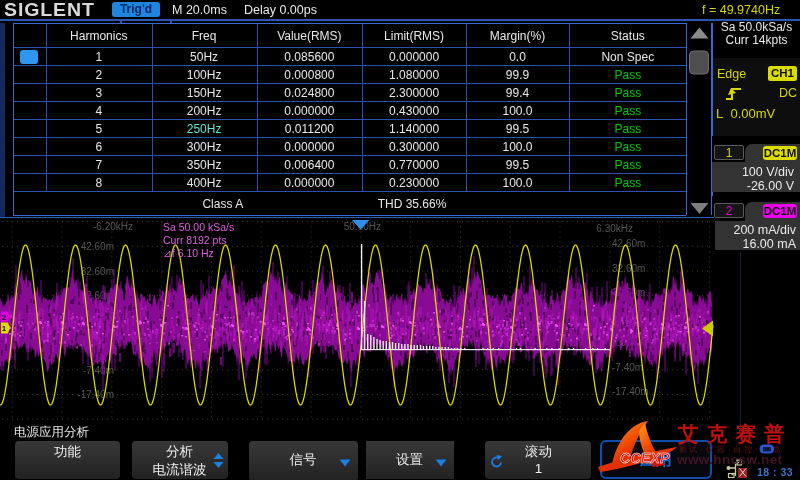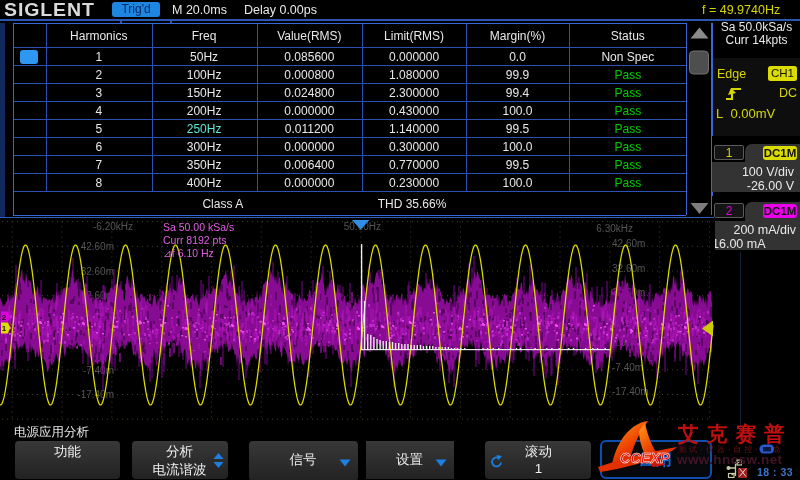--- a/index.html
+++ b/index.html
@@ -2,21 +2,21 @@
 <html><head><meta charset="utf-8">
 <style>
 *{margin:0;padding:0;box-sizing:border-box}
 html,body{width:800px;height:480px;background:#000;overflow:hidden;font-family:"Liberation Sans",sans-serif}
 .tc{position:absolute;transform:translateX(-50%);color:#e8e8e8;font-size:12px;white-space:nowrap}
 </style></head>
 <body>
 <div style="position:relative;width:800px;height:480px">
 
 <div style="position:absolute;left:4px;top:-1px;color:#dadada;font-size:19.5px;font-weight:bold;letter-spacing:0.9px;transform:scaleY(0.97);transform-origin:top left">SIGLENT</div>
-<div style="position:absolute;left:112px;top:2px;width:48px;height:15px;background:#1f86e0;border-radius:3px;color:#032a66;font-size:12px;font-weight:normal;text-align:center;line-height:15px">Trig'd</div>
+<div style="position:absolute;left:112px;top:2px;width:48px;height:15px;background:#1f86e0;border-radius:3px;color:#032a66;font-size:12px;font-weight:bold;text-align:center;line-height:15px">Trig'd</div>
 <div style="position:absolute;left:172px;top:2.5px;color:#e9e9e9;font-size:12.5px">M 20.0ms</div>
 <div style="position:absolute;left:244px;top:2.5px;color:#e9e9e9;font-size:12.5px">Delay 0.00ps</div>
 <div style="position:absolute;left:702px;top:2.5px;color:#d6d600;font-size:12.5px">f = 49.9740Hz</div>
 <div style="position:absolute;left:0;top:19px;width:800px;height:2px;background:#2b57b0"></div>
 <div style="position:absolute;left:120px;top:19px;width:2px;height:5px;background:#2b57b0"></div>
 <div style="position:absolute;left:170px;top:19px;width:2px;height:5px;background:#2b57b0"></div>
 <div style="position:absolute;left:0px;top:23px;width:5px;height:194px;background:#12295e"></div>
 <div style="position:absolute;left:13px;top:23.0px;width:673.3px;height:1px;background:#2c50b4"></div>
     <div style="position:absolute;left:13px;top:46.5px;width:673.3px;height:1px;background:#2c50b4"></div>
     <div style="position:absolute;left:13px;top:64.5px;width:673.3px;height:1px;background:#2c50b4"></div>
@@ -101,21 +101,21 @@
 <div style="position:absolute;left:711.3px;top:23px;width:1.4px;height:192px;background:#3a67d8"></div>
 <svg style="position:absolute;left:687px;top:23px" width="25" height="194">
 <polygon points="3.5,15.5 21.5,15.5 12.5,4.5" fill="#8b8b8b"></polygon>
 <rect x="2.5" y="28" width="19" height="23" rx="4" fill="#4e4e4e" stroke="#707070"></rect>
 <polygon points="3.5,180 21.5,180 12.5,191" fill="#7e7e7e"></polygon>
 </svg>
 
 <div style="position:absolute;left:713px;top:21px;width:87px;height:26px;text-align:center;color:#e9e9e9;font-size:12px;line-height:13px">Sa 50.0kSa/s<br>Curr 14kpts</div>
 <div style="position:absolute;left:713px;top:58px;width:87px;height:78px;background:#0e0e0e"></div>
 <div style="position:absolute;left:717px;top:67px;color:#d6d600;font-size:12.5px">Edge</div>
-<div style="position:absolute;left:768px;top:66px;width:29px;height:15px;background:#dcdc00;border-radius:2.5px;color:#111;font-size:11.5px;font-weight:normal;text-align:center;line-height:15px">CH1</div>
+<div style="position:absolute;left:768px;top:66px;width:29px;height:15px;background:#dcdc00;border-radius:2.5px;color:#111;font-size:11.5px;font-weight:bold;text-align:center;line-height:15px">CH1</div>
 <svg style="position:absolute;left:725px;top:86px" width="18" height="15">
 <path d="M1 13h6V3h9" fill="none" stroke="#d6d600" stroke-width="2"></path>
 <polygon points="3,9 11,7 6,2" fill="#d6d600"></polygon>
 </svg>
 <div style="position:absolute;left:779px;top:86px;color:#d6d600;font-size:12.5px">DC</div>
 <div style="position:absolute;left:716px;top:106px;color:#d6d600;font-size:13px">L&nbsp;&nbsp;0.00mV</div>
 
 <div style="position:absolute;left:712px;top:136px;width:88px;height:56px;background:#000"></div>
 <div style="position:absolute;left:745px;top:144px;width:55px;height:48px;background:#333;border-radius:7px 0 0 0"></div>
 <div style="position:absolute;left:712px;top:162px;width:88px;height:30px;background:#333"></div>
@@ -123,21 +123,21 @@
 <div style="position:absolute;left:763px;top:146px;width:34px;height:14px;background:#dcdc00;border-radius:3px;color:#111;font-size:11.5px;font-weight:bold;text-align:center;line-height:14.5px">DC1M</div>
 <div style="position:absolute;left:712px;top:165px;width:82px;text-align:right;color:#e9e9e9;font-size:12.5px">100 V/div</div>
 <div style="position:absolute;left:712px;top:179px;width:82px;text-align:right;color:#e9e9e9;font-size:12.5px">-26.00 V</div>
 
 <div style="position:absolute;left:712px;top:196px;width:88px;height:54px;background:#000"></div>
 <div style="position:absolute;left:745px;top:202px;width:55px;height:48px;background:#333;border-radius:7px 0 0 0"></div>
 <div style="position:absolute;left:712px;top:221px;width:88px;height:29px;background:#333"></div>
 <div style="position:absolute;left:714px;top:203px;width:30px;height:15px;background:#151515;border:1px solid #5a5a5a;border-radius:2px;color:#e000e0;font-size:12px;text-align:center;line-height:15px">2</div>
 <div style="position:absolute;left:763px;top:204px;width:34px;height:14px;background:#ea00ea;border-radius:3px;color:#111;font-size:11.5px;font-weight:bold;text-align:center;line-height:14.5px">DC1M</div>
 <div style="position:absolute;left:712px;top:222.5px;width:84px;text-align:right;color:#e9e9e9;font-size:12.5px">200 mA/div</div>
-<div style="position:absolute;left:712px;top:237px;width:84px;color:#e9e9e9;font-size:12.5px">16.00 mA</div>
+<div style="position:absolute;left:712px;top:237px;width:84px;text-align:right;color:#e9e9e9;font-size:12.5px">16.00 mA</div>
 <div style="position:absolute;left:0;top:217px;width:714px;height:2.5px;background:#2e5cb8"></div>
 <svg width="715" height="204" viewBox="0 218 715 204" style="position:absolute;left:0;top:218px">
 <rect x="0" y="218" width="715" height="204" fill="#000"></rect>
 <path d="M11.7 222.0h1.1M11.7 227.0h1.1M11.7 232.0h1.1M11.7 237.0h1.1M11.7 242.0h1.1M11.7 247.0h1.1M11.7 252.0h1.1M11.7 257.0h1.1M11.7 262.0h1.1M11.7 267.0h1.1M11.7 272.0h1.1M11.7 277.0h1.1M11.7 282.0h1.1M11.7 287.0h1.1M11.7 292.0h1.1M11.7 297.0h1.1M11.7 302.0h1.1M11.7 307.0h1.1M11.7 312.0h1.1M11.7 317.0h1.1M11.7 322.0h1.1M11.7 327.0h1.1M11.7 332.0h1.1M11.7 337.0h1.1M11.7 342.0h1.1M11.7 347.0h1.1M11.7 352.0h1.1M11.7 357.0h1.1M11.7 362.0h1.1M11.7 367.0h1.1M11.7 372.0h1.1M11.7 377.0h1.1M11.7 382.0h1.1M11.7 387.0h1.1M11.7 392.0h1.1M11.7 397.0h1.1M11.7 402.0h1.1M11.7 407.0h1.1M11.7 412.0h1.1M11.7 417.0h1.1M61.5 222.0h1.1M61.5 227.0h1.1M61.5 232.0h1.1M61.5 237.0h1.1M61.5 242.0h1.1M61.5 247.0h1.1M61.5 252.0h1.1M61.5 257.0h1.1M61.5 262.0h1.1M61.5 267.0h1.1M61.5 272.0h1.1M61.5 277.0h1.1M61.5 282.0h1.1M61.5 287.0h1.1M61.5 292.0h1.1M61.5 297.0h1.1M61.5 302.0h1.1M61.5 307.0h1.1M61.5 312.0h1.1M61.5 317.0h1.1M61.5 322.0h1.1M61.5 327.0h1.1M61.5 332.0h1.1M61.5 337.0h1.1M61.5 342.0h1.1M61.5 347.0h1.1M61.5 352.0h1.1M61.5 357.0h1.1M61.5 362.0h1.1M61.5 367.0h1.1M61.5 372.0h1.1M61.5 377.0h1.1M61.5 382.0h1.1M61.5 387.0h1.1M61.5 392.0h1.1M61.5 397.0h1.1M61.5 402.0h1.1M61.5 407.0h1.1M61.5 412.0h1.1M61.5 417.0h1.1M111.3 222.0h1.1M111.3 227.0h1.1M111.3 232.0h1.1M111.3 237.0h1.1M111.3 242.0h1.1M111.3 247.0h1.1M111.3 252.0h1.1M111.3 257.0h1.1M111.3 262.0h1.1M111.3 267.0h1.1M111.3 272.0h1.1M111.3 277.0h1.1M111.3 282.0h1.1M111.3 287.0h1.1M111.3 292.0h1.1M111.3 297.0h1.1M111.3 302.0h1.1M111.3 307.0h1.1M111.3 312.0h1.1M111.3 317.0h1.1M111.3 322.0h1.1M111.3 327.0h1.1M111.3 332.0h1.1M111.3 337.0h1.1M111.3 342.0h1.1M111.3 347.0h1.1M111.3 352.0h1.1M111.3 357.0h1.1M111.3 362.0h1.1M111.3 367.0h1.1M111.3 372.0h1.1M111.3 377.0h1.1M111.3 382.0h1.1M111.3 387.0h1.1M111.3 392.0h1.1M111.3 397.0h1.1M111.3 402.0h1.1M111.3 407.0h1.1M111.3 412.0h1.1M111.3 417.0h1.1M161.1 222.0h1.1M161.1 227.0h1.1M161.1 232.0h1.1M161.1 237.0h1.1M161.1 242.0h1.1M161.1 247.0h1.1M161.1 252.0h1.1M161.1 257.0h1.1M161.1 262.0h1.1M161.1 267.0h1.1M161.1 272.0h1.1M161.1 277.0h1.1M161.1 282.0h1.1M161.1 287.0h1.1M161.1 292.0h1.1M161.1 297.0h1.1M161.1 302.0h1.1M161.1 307.0h1.1M161.1 312.0h1.1M161.1 317.0h1.1M161.1 322.0h1.1M161.1 327.0h1.1M161.1 332.0h1.1M161.1 337.0h1.1M161.1 342.0h1.1M161.1 347.0h1.1M161.1 352.0h1.1M161.1 357.0h1.1M161.1 362.0h1.1M161.1 367.0h1.1M161.1 372.0h1.1M161.1 377.0h1.1M161.1 382.0h1.1M161.1 387.0h1.1M161.1 392.0h1.1M161.1 397.0h1.1M161.1 402.0h1.1M161.1 407.0h1.1M161.1 412.0h1.1M161.1 417.0h1.1M210.9 222.0h1.1M210.9 227.0h1.1M210.9 232.0h1.1M210.9 237.0h1.1M210.9 242.0h1.1M210.9 247.0h1.1M210.9 252.0h1.1M210.9 257.0h1.1M210.9 262.0h1.1M210.9 267.0h1.1M210.9 272.0h1.1M210.9 277.0h1.1M210.9 282.0h1.1M210.9 287.0h1.1M210.9 292.0h1.1M210.9 297.0h1.1M210.9 302.0h1.1M210.9 307.0h1.1M210.9 312.0h1.1M210.9 317.0h1.1M210.9 322.0h1.1M210.9 327.0h1.1M210.9 332.0h1.1M210.9 337.0h1.1M210.9 342.0h1.1M210.9 347.0h1.1M210.9 352.0h1.1M210.9 357.0h1.1M210.9 362.0h1.1M210.9 367.0h1.1M210.9 372.0h1.1M210.9 377.0h1.1M210.9 382.0h1.1M210.9 387.0h1.1M210.9 392.0h1.1M210.9 397.0h1.1M210.9 402.0h1.1M210.9 407.0h1.1M210.9 412.0h1.1M210.9 417.0h1.1M260.7 222.0h1.1M260.7 227.0h1.1M260.7 232.0h1.1M260.7 237.0h1.1M260.7 242.0h1.1M260.7 247.0h1.1M260.7 252.0h1.1M260.7 257.0h1.1M260.7 262.0h1.1M260.7 267.0h1.1M260.7 272.0h1.1M260.7 277.0h1.1M260.7 282.0h1.1M260.7 287.0h1.1M260.7 292.0h1.1M260.7 297.0h1.1M260.7 302.0h1.1M260.7 307.0h1.1M260.7 312.0h1.1M260.7 317.0h1.1M260.7 322.0h1.1M260.7 327.0h1.1M260.7 332.0h1.1M260.7 337.0h1.1M260.7 342.0h1.1M260.7 347.0h1.1M260.7 352.0h1.1M260.7 357.0h1.1M260.7 362.0h1.1M260.7 367.0h1.1M260.7 372.0h1.1M260.7 377.0h1.1M260.7 382.0h1.1M260.7 387.0h1.1M260.7 392.0h1.1M260.7 397.0h1.1M260.7 402.0h1.1M260.7 407.0h1.1M260.7 412.0h1.1M260.7 417.0h1.1M310.5 222.0h1.1M310.5 227.0h1.1M310.5 232.0h1.1M310.5 237.0h1.1M310.5 242.0h1.1M310.5 247.0h1.1M310.5 252.0h1.1M310.5 257.0h1.1M310.5 262.0h1.1M310.5 267.0h1.1M310.5 272.0h1.1M310.5 277.0h1.1M310.5 282.0h1.1M310.5 287.0h1.1M310.5 292.0h1.1M310.5 297.0h1.1M310.5 302.0h1.1M310.5 307.0h1.1M310.5 312.0h1.1M310.5 317.0h1.1M310.5 322.0h1.1M310.5 327.0h1.1M310.5 332.0h1.1M310.5 337.0h1.1M310.5 342.0h1.1M310.5 347.0h1.1M310.5 352.0h1.1M310.5 357.0h1.1M310.5 362.0h1.1M310.5 367.0h1.1M310.5 372.0h1.1M310.5 377.0h1.1M310.5 382.0h1.1M310.5 387.0h1.1M310.5 392.0h1.1M310.5 397.0h1.1M310.5 402.0h1.1M310.5 407.0h1.1M310.5 412.0h1.1M310.5 417.0h1.1M360.3 222.0h1.1M360.3 227.0h1.1M360.3 232.0h1.1M360.3 237.0h1.1M360.3 242.0h1.1M360.3 247.0h1.1M360.3 252.0h1.1M360.3 257.0h1.1M360.3 262.0h1.1M360.3 267.0h1.1M360.3 272.0h1.1M360.3 277.0h1.1M360.3 282.0h1.1M360.3 287.0h1.1M360.3 292.0h1.1M360.3 297.0h1.1M360.3 302.0h1.1M360.3 307.0h1.1M360.3 312.0h1.1M360.3 317.0h1.1M360.3 322.0h1.1M360.3 327.0h1.1M360.3 332.0h1.1M360.3 337.0h1.1M360.3 342.0h1.1M360.3 347.0h1.1M360.3 352.0h1.1M360.3 357.0h1.1M360.3 362.0h1.1M360.3 367.0h1.1M360.3 372.0h1.1M360.3 377.0h1.1M360.3 382.0h1.1M360.3 387.0h1.1M360.3 392.0h1.1M360.3 397.0h1.1M360.3 402.0h1.1M360.3 407.0h1.1M360.3 412.0h1.1M360.3 417.0h1.1M410.1 222.0h1.1M410.1 227.0h1.1M410.1 232.0h1.1M410.1 237.0h1.1M410.1 242.0h1.1M410.1 247.0h1.1M410.1 252.0h1.1M410.1 257.0h1.1M410.1 262.0h1.1M410.1 267.0h1.1M410.1 272.0h1.1M410.1 277.0h1.1M410.1 282.0h1.1M410.1 287.0h1.1M410.1 292.0h1.1M410.1 297.0h1.1M410.1 302.0h1.1M410.1 307.0h1.1M410.1 312.0h1.1M410.1 317.0h1.1M410.1 322.0h1.1M410.1 327.0h1.1M410.1 332.0h1.1M410.1 337.0h1.1M410.1 342.0h1.1M410.1 347.0h1.1M410.1 352.0h1.1M410.1 357.0h1.1M410.1 362.0h1.1M410.1 367.0h1.1M410.1 372.0h1.1M410.1 377.0h1.1M410.1 382.0h1.1M410.1 387.0h1.1M410.1 392.0h1.1M410.1 397.0h1.1M410.1 402.0h1.1M410.1 407.0h1.1M410.1 412.0h1.1M410.1 417.0h1.1M459.9 222.0h1.1M459.9 227.0h1.1M459.9 232.0h1.1M459.9 237.0h1.1M459.9 242.0h1.1M459.9 247.0h1.1M459.9 252.0h1.1M459.9 257.0h1.1M459.9 262.0h1.1M459.9 267.0h1.1M459.9 272.0h1.1M459.9 277.0h1.1M459.9 282.0h1.1M459.9 287.0h1.1M459.9 292.0h1.1M459.9 297.0h1.1M459.9 302.0h1.1M459.9 307.0h1.1M459.9 312.0h1.1M459.9 317.0h1.1M459.9 322.0h1.1M459.9 327.0h1.1M459.9 332.0h1.1M459.9 337.0h1.1M459.9 342.0h1.1M459.9 347.0h1.1M459.9 352.0h1.1M459.9 357.0h1.1M459.9 362.0h1.1M459.9 367.0h1.1M459.9 372.0h1.1M459.9 377.0h1.1M459.9 382.0h1.1M459.9 387.0h1.1M459.9 392.0h1.1M459.9 397.0h1.1M459.9 402.0h1.1M459.9 407.0h1.1M459.9 412.0h1.1M459.9 417.0h1.1M509.7 222.0h1.1M509.7 227.0h1.1M509.7 232.0h1.1M509.7 237.0h1.1M509.7 242.0h1.1M509.7 247.0h1.1M509.7 252.0h1.1M509.7 257.0h1.1M509.7 262.0h1.1M509.7 267.0h1.1M509.7 272.0h1.1M509.7 277.0h1.1M509.7 282.0h1.1M509.7 287.0h1.1M509.7 292.0h1.1M509.7 297.0h1.1M509.7 302.0h1.1M509.7 307.0h1.1M509.7 312.0h1.1M509.7 317.0h1.1M509.7 322.0h1.1M509.7 327.0h1.1M509.7 332.0h1.1M509.7 337.0h1.1M509.7 342.0h1.1M509.7 347.0h1.1M509.7 352.0h1.1M509.7 357.0h1.1M509.7 362.0h1.1M509.7 367.0h1.1M509.7 372.0h1.1M509.7 377.0h1.1M509.7 382.0h1.1M509.7 387.0h1.1M509.7 392.0h1.1M509.7 397.0h1.1M509.7 402.0h1.1M509.7 407.0h1.1M509.7 412.0h1.1M509.7 417.0h1.1M559.5 222.0h1.1M559.5 227.0h1.1M559.5 232.0h1.1M559.5 237.0h1.1M559.5 242.0h1.1M559.5 247.0h1.1M559.5 252.0h1.1M559.5 257.0h1.1M559.5 262.0h1.1M559.5 267.0h1.1M559.5 272.0h1.1M559.5 277.0h1.1M559.5 282.0h1.1M559.5 287.0h1.1M559.5 292.0h1.1M559.5 297.0h1.1M559.5 302.0h1.1M559.5 307.0h1.1M559.5 312.0h1.1M559.5 317.0h1.1M559.5 322.0h1.1M559.5 327.0h1.1M559.5 332.0h1.1M559.5 337.0h1.1M559.5 342.0h1.1M559.5 347.0h1.1M559.5 352.0h1.1M559.5 357.0h1.1M559.5 362.0h1.1M559.5 367.0h1.1M559.5 372.0h1.1M559.5 377.0h1.1M559.5 382.0h1.1M559.5 387.0h1.1M559.5 392.0h1.1M559.5 397.0h1.1M559.5 402.0h1.1M559.5 407.0h1.1M559.5 412.0h1.1M559.5 417.0h1.1M609.3 222.0h1.1M609.3 227.0h1.1M609.3 232.0h1.1M609.3 237.0h1.1M609.3 242.0h1.1M609.3 247.0h1.1M609.3 252.0h1.1M609.3 257.0h1.1M609.3 262.0h1.1M609.3 267.0h1.1M609.3 272.0h1.1M609.3 277.0h1.1M609.3 282.0h1.1M609.3 287.0h1.1M609.3 292.0h1.1M609.3 297.0h1.1M609.3 302.0h1.1M609.3 307.0h1.1M609.3 312.0h1.1M609.3 317.0h1.1M609.3 322.0h1.1M609.3 327.0h1.1M609.3 332.0h1.1M609.3 337.0h1.1M609.3 342.0h1.1M609.3 347.0h1.1M609.3 352.0h1.1M609.3 357.0h1.1M609.3 362.0h1.1M609.3 367.0h1.1M609.3 372.0h1.1M609.3 377.0h1.1M609.3 382.0h1.1M609.3 387.0h1.1M609.3 392.0h1.1M609.3 397.0h1.1M609.3 402.0h1.1M609.3 407.0h1.1M609.3 412.0h1.1M609.3 417.0h1.1M659.1 222.0h1.1M659.1 227.0h1.1M659.1 232.0h1.1M659.1 237.0h1.1M659.1 242.0h1.1M659.1 247.0h1.1M659.1 252.0h1.1M659.1 257.0h1.1M659.1 262.0h1.1M659.1 267.0h1.1M659.1 272.0h1.1M659.1 277.0h1.1M659.1 282.0h1.1M659.1 287.0h1.1M659.1 292.0h1.1M659.1 297.0h1.1M659.1 302.0h1.1M659.1 307.0h1.1M659.1 312.0h1.1M659.1 317.0h1.1M659.1 322.0h1.1M659.1 327.0h1.1M659.1 332.0h1.1M659.1 337.0h1.1M659.1 342.0h1.1M659.1 347.0h1.1M659.1 352.0h1.1M659.1 357.0h1.1M659.1 362.0h1.1M659.1 367.0h1.1M659.1 372.0h1.1M659.1 377.0h1.1M659.1 382.0h1.1M659.1 387.0h1.1M659.1 392.0h1.1M659.1 397.0h1.1M659.1 402.0h1.1M659.1 407.0h1.1M659.1 412.0h1.1M659.1 417.0h1.1M708.9 222.0h1.1M708.9 227.0h1.1M708.9 232.0h1.1M708.9 237.0h1.1M708.9 242.0h1.1M708.9 247.0h1.1M708.9 252.0h1.1M708.9 257.0h1.1M708.9 262.0h1.1M708.9 267.0h1.1M708.9 272.0h1.1M708.9 277.0h1.1M708.9 282.0h1.1M708.9 287.0h1.1M708.9 292.0h1.1M708.9 297.0h1.1M708.9 302.0h1.1M708.9 307.0h1.1M708.9 312.0h1.1M708.9 317.0h1.1M708.9 322.0h1.1M708.9 327.0h1.1M708.9 332.0h1.1M708.9 337.0h1.1M708.9 342.0h1.1M708.9 347.0h1.1M708.9 352.0h1.1M708.9 357.0h1.1M708.9 362.0h1.1M708.9 367.0h1.1M708.9 372.0h1.1M708.9 377.0h1.1M708.9 382.0h1.1M708.9 387.0h1.1M708.9 392.0h1.1M708.9 397.0h1.1M708.9 402.0h1.1M708.9 407.0h1.1M708.9 412.0h1.1M708.9 417.0h1.1M2.0 221.6h1.1M7.0 221.6h1.1M12.0 221.6h1.1M17.0 221.6h1.1M22.0 221.6h1.1M27.0 221.6h1.1M32.0 221.6h1.1M37.0 221.6h1.1M42.0 221.6h1.1M47.0 221.6h1.1M52.0 221.6h1.1M57.0 221.6h1.1M62.0 221.6h1.1M67.0 221.6h1.1M72.0 221.6h1.1M77.0 221.6h1.1M82.0 221.6h1.1M87.0 221.6h1.1M92.0 221.6h1.1M97.0 221.6h1.1M102.0 221.6h1.1M107.0 221.6h1.1M112.0 221.6h1.1M117.0 221.6h1.1M122.0 221.6h1.1M127.0 221.6h1.1M132.0 221.6h1.1M137.0 221.6h1.1M142.0 221.6h1.1M147.0 221.6h1.1M152.0 221.6h1.1M157.0 221.6h1.1M162.0 221.6h1.1M167.0 221.6h1.1M172.0 221.6h1.1M177.0 221.6h1.1M182.0 221.6h1.1M187.0 221.6h1.1M192.0 221.6h1.1M197.0 221.6h1.1M202.0 221.6h1.1M207.0 221.6h1.1M212.0 221.6h1.1M217.0 221.6h1.1M222.0 221.6h1.1M227.0 221.6h1.1M232.0 221.6h1.1M237.0 221.6h1.1M242.0 221.6h1.1M247.0 221.6h1.1M252.0 221.6h1.1M257.0 221.6h1.1M262.0 221.6h1.1M267.0 221.6h1.1M272.0 221.6h1.1M277.0 221.6h1.1M282.0 221.6h1.1M287.0 221.6h1.1M292.0 221.6h1.1M297.0 221.6h1.1M302.0 221.6h1.1M307.0 221.6h1.1M312.0 221.6h1.1M317.0 221.6h1.1M322.0 221.6h1.1M327.0 221.6h1.1M332.0 221.6h1.1M337.0 221.6h1.1M342.0 221.6h1.1M347.0 221.6h1.1M352.0 221.6h1.1M357.0 221.6h1.1M362.0 221.6h1.1M367.0 221.6h1.1M372.0 221.6h1.1M377.0 221.6h1.1M382.0 221.6h1.1M387.0 221.6h1.1M392.0 221.6h1.1M397.0 221.6h1.1M402.0 221.6h1.1M407.0 221.6h1.1M412.0 221.6h1.1M417.0 221.6h1.1M422.0 221.6h1.1M427.0 221.6h1.1M432.0 221.6h1.1M437.0 221.6h1.1M442.0 221.6h1.1M447.0 221.6h1.1M452.0 221.6h1.1M457.0 221.6h1.1M462.0 221.6h1.1M467.0 221.6h1.1M472.0 221.6h1.1M477.0 221.6h1.1M482.0 221.6h1.1M487.0 221.6h1.1M492.0 221.6h1.1M497.0 221.6h1.1M502.0 221.6h1.1M507.0 221.6h1.1M512.0 221.6h1.1M517.0 221.6h1.1M522.0 221.6h1.1M527.0 221.6h1.1M532.0 221.6h1.1M537.0 221.6h1.1M542.0 221.6h1.1M547.0 221.6h1.1M552.0 221.6h1.1M557.0 221.6h1.1M562.0 221.6h1.1M567.0 221.6h1.1M572.0 221.6h1.1M577.0 221.6h1.1M582.0 221.6h1.1M587.0 221.6h1.1M592.0 221.6h1.1M597.0 221.6h1.1M602.0 221.6h1.1M607.0 221.6h1.1M612.0 221.6h1.1M617.0 221.6h1.1M622.0 221.6h1.1M627.0 221.6h1.1M632.0 221.6h1.1M637.0 221.6h1.1M642.0 221.6h1.1M647.0 221.6h1.1M652.0 221.6h1.1M657.0 221.6h1.1M662.0 221.6h1.1M667.0 221.6h1.1M672.0 221.6h1.1M677.0 221.6h1.1M682.0 221.6h1.1M687.0 221.6h1.1M692.0 221.6h1.1M697.0 221.6h1.1M702.0 221.6h1.1M707.0 221.6h1.1M2.0 246.3h1.1M7.0 246.3h1.1M12.0 246.3h1.1M17.0 246.3h1.1M22.0 246.3h1.1M27.0 246.3h1.1M32.0 246.3h1.1M37.0 246.3h1.1M42.0 246.3h1.1M47.0 246.3h1.1M52.0 246.3h1.1M57.0 246.3h1.1M62.0 246.3h1.1M67.0 246.3h1.1M72.0 246.3h1.1M77.0 246.3h1.1M82.0 246.3h1.1M87.0 246.3h1.1M92.0 246.3h1.1M97.0 246.3h1.1M102.0 246.3h1.1M107.0 246.3h1.1M112.0 246.3h1.1M117.0 246.3h1.1M122.0 246.3h1.1M127.0 246.3h1.1M132.0 246.3h1.1M137.0 246.3h1.1M142.0 246.3h1.1M147.0 246.3h1.1M152.0 246.3h1.1M157.0 246.3h1.1M162.0 246.3h1.1M167.0 246.3h1.1M172.0 246.3h1.1M177.0 246.3h1.1M182.0 246.3h1.1M187.0 246.3h1.1M192.0 246.3h1.1M197.0 246.3h1.1M202.0 246.3h1.1M207.0 246.3h1.1M212.0 246.3h1.1M217.0 246.3h1.1M222.0 246.3h1.1M227.0 246.3h1.1M232.0 246.3h1.1M237.0 246.3h1.1M242.0 246.3h1.1M247.0 246.3h1.1M252.0 246.3h1.1M257.0 246.3h1.1M262.0 246.3h1.1M267.0 246.3h1.1M272.0 246.3h1.1M277.0 246.3h1.1M282.0 246.3h1.1M287.0 246.3h1.1M292.0 246.3h1.1M297.0 246.3h1.1M302.0 246.3h1.1M307.0 246.3h1.1M312.0 246.3h1.1M317.0 246.3h1.1M322.0 246.3h1.1M327.0 246.3h1.1M332.0 246.3h1.1M337.0 246.3h1.1M342.0 246.3h1.1M347.0 246.3h1.1M352.0 246.3h1.1M357.0 246.3h1.1M362.0 246.3h1.1M367.0 246.3h1.1M372.0 246.3h1.1M377.0 246.3h1.1M382.0 246.3h1.1M387.0 246.3h1.1M392.0 246.3h1.1M397.0 246.3h1.1M402.0 246.3h1.1M407.0 246.3h1.1M412.0 246.3h1.1M417.0 246.3h1.1M422.0 246.3h1.1M427.0 246.3h1.1M432.0 246.3h1.1M437.0 246.3h1.1M442.0 246.3h1.1M447.0 246.3h1.1M452.0 246.3h1.1M457.0 246.3h1.1M462.0 246.3h1.1M467.0 246.3h1.1M472.0 246.3h1.1M477.0 246.3h1.1M482.0 246.3h1.1M487.0 246.3h1.1M492.0 246.3h1.1M497.0 246.3h1.1M502.0 246.3h1.1M507.0 246.3h1.1M512.0 246.3h1.1M517.0 246.3h1.1M522.0 246.3h1.1M527.0 246.3h1.1M532.0 246.3h1.1M537.0 246.3h1.1M542.0 246.3h1.1M547.0 246.3h1.1M552.0 246.3h1.1M557.0 246.3h1.1M562.0 246.3h1.1M567.0 246.3h1.1M572.0 246.3h1.1M577.0 246.3h1.1M582.0 246.3h1.1M587.0 246.3h1.1M592.0 246.3h1.1M597.0 246.3h1.1M602.0 246.3h1.1M607.0 246.3h1.1M612.0 246.3h1.1M617.0 246.3h1.1M622.0 246.3h1.1M627.0 246.3h1.1M632.0 246.3h1.1M637.0 246.3h1.1M642.0 246.3h1.1M647.0 246.3h1.1M652.0 246.3h1.1M657.0 246.3h1.1M662.0 246.3h1.1M667.0 246.3h1.1M672.0 246.3h1.1M677.0 246.3h1.1M682.0 246.3h1.1M687.0 246.3h1.1M692.0 246.3h1.1M697.0 246.3h1.1M702.0 246.3h1.1M707.0 246.3h1.1M2.0 271.0h1.1M7.0 271.0h1.1M12.0 271.0h1.1M17.0 271.0h1.1M22.0 271.0h1.1M27.0 271.0h1.1M32.0 271.0h1.1M37.0 271.0h1.1M42.0 271.0h1.1M47.0 271.0h1.1M52.0 271.0h1.1M57.0 271.0h1.1M62.0 271.0h1.1M67.0 271.0h1.1M72.0 271.0h1.1M77.0 271.0h1.1M82.0 271.0h1.1M87.0 271.0h1.1M92.0 271.0h1.1M97.0 271.0h1.1M102.0 271.0h1.1M107.0 271.0h1.1M112.0 271.0h1.1M117.0 271.0h1.1M122.0 271.0h1.1M127.0 271.0h1.1M132.0 271.0h1.1M137.0 271.0h1.1M142.0 271.0h1.1M147.0 271.0h1.1M152.0 271.0h1.1M157.0 271.0h1.1M162.0 271.0h1.1M167.0 271.0h1.1M172.0 271.0h1.1M177.0 271.0h1.1M182.0 271.0h1.1M187.0 271.0h1.1M192.0 271.0h1.1M197.0 271.0h1.1M202.0 271.0h1.1M207.0 271.0h1.1M212.0 271.0h1.1M217.0 271.0h1.1M222.0 271.0h1.1M227.0 271.0h1.1M232.0 271.0h1.1M237.0 271.0h1.1M242.0 271.0h1.1M247.0 271.0h1.1M252.0 271.0h1.1M257.0 271.0h1.1M262.0 271.0h1.1M267.0 271.0h1.1M272.0 271.0h1.1M277.0 271.0h1.1M282.0 271.0h1.1M287.0 271.0h1.1M292.0 271.0h1.1M297.0 271.0h1.1M302.0 271.0h1.1M307.0 271.0h1.1M312.0 271.0h1.1M317.0 271.0h1.1M322.0 271.0h1.1M327.0 271.0h1.1M332.0 271.0h1.1M337.0 271.0h1.1M342.0 271.0h1.1M347.0 271.0h1.1M352.0 271.0h1.1M357.0 271.0h1.1M362.0 271.0h1.1M367.0 271.0h1.1M372.0 271.0h1.1M377.0 271.0h1.1M382.0 271.0h1.1M387.0 271.0h1.1M392.0 271.0h1.1M397.0 271.0h1.1M402.0 271.0h1.1M407.0 271.0h1.1M412.0 271.0h1.1M417.0 271.0h1.1M422.0 271.0h1.1M427.0 271.0h1.1M432.0 271.0h1.1M437.0 271.0h1.1M442.0 271.0h1.1M447.0 271.0h1.1M452.0 271.0h1.1M457.0 271.0h1.1M462.0 271.0h1.1M467.0 271.0h1.1M472.0 271.0h1.1M477.0 271.0h1.1M482.0 271.0h1.1M487.0 271.0h1.1M492.0 271.0h1.1M497.0 271.0h1.1M502.0 271.0h1.1M507.0 271.0h1.1M512.0 271.0h1.1M517.0 271.0h1.1M522.0 271.0h1.1M527.0 271.0h1.1M532.0 271.0h1.1M537.0 271.0h1.1M542.0 271.0h1.1M547.0 271.0h1.1M552.0 271.0h1.1M557.0 271.0h1.1M562.0 271.0h1.1M567.0 271.0h1.1M572.0 271.0h1.1M577.0 271.0h1.1M582.0 271.0h1.1M587.0 271.0h1.1M592.0 271.0h1.1M597.0 271.0h1.1M602.0 271.0h1.1M607.0 271.0h1.1M612.0 271.0h1.1M617.0 271.0h1.1M622.0 271.0h1.1M627.0 271.0h1.1M632.0 271.0h1.1M637.0 271.0h1.1M642.0 271.0h1.1M647.0 271.0h1.1M652.0 271.0h1.1M657.0 271.0h1.1M662.0 271.0h1.1M667.0 271.0h1.1M672.0 271.0h1.1M677.0 271.0h1.1M682.0 271.0h1.1M687.0 271.0h1.1M692.0 271.0h1.1M697.0 271.0h1.1M702.0 271.0h1.1M707.0 271.0h1.1M2.0 295.7h1.1M7.0 295.7h1.1M12.0 295.7h1.1M17.0 295.7h1.1M22.0 295.7h1.1M27.0 295.7h1.1M32.0 295.7h1.1M37.0 295.7h1.1M42.0 295.7h1.1M47.0 295.7h1.1M52.0 295.7h1.1M57.0 295.7h1.1M62.0 295.7h1.1M67.0 295.7h1.1M72.0 295.7h1.1M77.0 295.7h1.1M82.0 295.7h1.1M87.0 295.7h1.1M92.0 295.7h1.1M97.0 295.7h1.1M102.0 295.7h1.1M107.0 295.7h1.1M112.0 295.7h1.1M117.0 295.7h1.1M122.0 295.7h1.1M127.0 295.7h1.1M132.0 295.7h1.1M137.0 295.7h1.1M142.0 295.7h1.1M147.0 295.7h1.1M152.0 295.7h1.1M157.0 295.7h1.1M162.0 295.7h1.1M167.0 295.7h1.1M172.0 295.7h1.1M177.0 295.7h1.1M182.0 295.7h1.1M187.0 295.7h1.1M192.0 295.7h1.1M197.0 295.7h1.1M202.0 295.7h1.1M207.0 295.7h1.1M212.0 295.7h1.1M217.0 295.7h1.1M222.0 295.7h1.1M227.0 295.7h1.1M232.0 295.7h1.1M237.0 295.7h1.1M242.0 295.7h1.1M247.0 295.7h1.1M252.0 295.7h1.1M257.0 295.7h1.1M262.0 295.7h1.1M267.0 295.7h1.1M272.0 295.7h1.1M277.0 295.7h1.1M282.0 295.7h1.1M287.0 295.7h1.1M292.0 295.7h1.1M297.0 295.7h1.1M302.0 295.7h1.1M307.0 295.7h1.1M312.0 295.7h1.1M317.0 295.7h1.1M322.0 295.7h1.1M327.0 295.7h1.1M332.0 295.7h1.1M337.0 295.7h1.1M342.0 295.7h1.1M347.0 295.7h1.1M352.0 295.7h1.1M357.0 295.7h1.1M362.0 295.7h1.1M367.0 295.7h1.1M372.0 295.7h1.1M377.0 295.7h1.1M382.0 295.7h1.1M387.0 295.7h1.1M392.0 295.7h1.1M397.0 295.7h1.1M402.0 295.7h1.1M407.0 295.7h1.1M412.0 295.7h1.1M417.0 295.7h1.1M422.0 295.7h1.1M427.0 295.7h1.1M432.0 295.7h1.1M437.0 295.7h1.1M442.0 295.7h1.1M447.0 295.7h1.1M452.0 295.7h1.1M457.0 295.7h1.1M462.0 295.7h1.1M467.0 295.7h1.1M472.0 295.7h1.1M477.0 295.7h1.1M482.0 295.7h1.1M487.0 295.7h1.1M492.0 295.7h1.1M497.0 295.7h1.1M502.0 295.7h1.1M507.0 295.7h1.1M512.0 295.7h1.1M517.0 295.7h1.1M522.0 295.7h1.1M527.0 295.7h1.1M532.0 295.7h1.1M537.0 295.7h1.1M542.0 295.7h1.1M547.0 295.7h1.1M552.0 295.7h1.1M557.0 295.7h1.1M562.0 295.7h1.1M567.0 295.7h1.1M572.0 295.7h1.1M577.0 295.7h1.1M582.0 295.7h1.1M587.0 295.7h1.1M592.0 295.7h1.1M597.0 295.7h1.1M602.0 295.7h1.1M607.0 295.7h1.1M612.0 295.7h1.1M617.0 295.7h1.1M622.0 295.7h1.1M627.0 295.7h1.1M632.0 295.7h1.1M637.0 295.7h1.1M642.0 295.7h1.1M647.0 295.7h1.1M652.0 295.7h1.1M657.0 295.7h1.1M662.0 295.7h1.1M667.0 295.7h1.1M672.0 295.7h1.1M677.0 295.7h1.1M682.0 295.7h1.1M687.0 295.7h1.1M692.0 295.7h1.1M697.0 295.7h1.1M702.0 295.7h1.1M707.0 295.7h1.1M2.0 320.4h1.1M7.0 320.4h1.1M12.0 320.4h1.1M17.0 320.4h1.1M22.0 320.4h1.1M27.0 320.4h1.1M32.0 320.4h1.1M37.0 320.4h1.1M42.0 320.4h1.1M47.0 320.4h1.1M52.0 320.4h1.1M57.0 320.4h1.1M62.0 320.4h1.1M67.0 320.4h1.1M72.0 320.4h1.1M77.0 320.4h1.1M82.0 320.4h1.1M87.0 320.4h1.1M92.0 320.4h1.1M97.0 320.4h1.1M102.0 320.4h1.1M107.0 320.4h1.1M112.0 320.4h1.1M117.0 320.4h1.1M122.0 320.4h1.1M127.0 320.4h1.1M132.0 320.4h1.1M137.0 320.4h1.1M142.0 320.4h1.1M147.0 320.4h1.1M152.0 320.4h1.1M157.0 320.4h1.1M162.0 320.4h1.1M167.0 320.4h1.1M172.0 320.4h1.1M177.0 320.4h1.1M182.0 320.4h1.1M187.0 320.4h1.1M192.0 320.4h1.1M197.0 320.4h1.1M202.0 320.4h1.1M207.0 320.4h1.1M212.0 320.4h1.1M217.0 320.4h1.1M222.0 320.4h1.1M227.0 320.4h1.1M232.0 320.4h1.1M237.0 320.4h1.1M242.0 320.4h1.1M247.0 320.4h1.1M252.0 320.4h1.1M257.0 320.4h1.1M262.0 320.4h1.1M267.0 320.4h1.1M272.0 320.4h1.1M277.0 320.4h1.1M282.0 320.4h1.1M287.0 320.4h1.1M292.0 320.4h1.1M297.0 320.4h1.1M302.0 320.4h1.1M307.0 320.4h1.1M312.0 320.4h1.1M317.0 320.4h1.1M322.0 320.4h1.1M327.0 320.4h1.1M332.0 320.4h1.1M337.0 320.4h1.1M342.0 320.4h1.1M347.0 320.4h1.1M352.0 320.4h1.1M357.0 320.4h1.1M362.0 320.4h1.1M367.0 320.4h1.1M372.0 320.4h1.1M377.0 320.4h1.1M382.0 320.4h1.1M387.0 320.4h1.1M392.0 320.4h1.1M397.0 320.4h1.1M402.0 320.4h1.1M407.0 320.4h1.1M412.0 320.4h1.1M417.0 320.4h1.1M422.0 320.4h1.1M427.0 320.4h1.1M432.0 320.4h1.1M437.0 320.4h1.1M442.0 320.4h1.1M447.0 320.4h1.1M452.0 320.4h1.1M457.0 320.4h1.1M462.0 320.4h1.1M467.0 320.4h1.1M472.0 320.4h1.1M477.0 320.4h1.1M482.0 320.4h1.1M487.0 320.4h1.1M492.0 320.4h1.1M497.0 320.4h1.1M502.0 320.4h1.1M507.0 320.4h1.1M512.0 320.4h1.1M517.0 320.4h1.1M522.0 320.4h1.1M527.0 320.4h1.1M532.0 320.4h1.1M537.0 320.4h1.1M542.0 320.4h1.1M547.0 320.4h1.1M552.0 320.4h1.1M557.0 320.4h1.1M562.0 320.4h1.1M567.0 320.4h1.1M572.0 320.4h1.1M577.0 320.4h1.1M582.0 320.4h1.1M587.0 320.4h1.1M592.0 320.4h1.1M597.0 320.4h1.1M602.0 320.4h1.1M607.0 320.4h1.1M612.0 320.4h1.1M617.0 320.4h1.1M622.0 320.4h1.1M627.0 320.4h1.1M632.0 320.4h1.1M637.0 320.4h1.1M642.0 320.4h1.1M647.0 320.4h1.1M652.0 320.4h1.1M657.0 320.4h1.1M662.0 320.4h1.1M667.0 320.4h1.1M672.0 320.4h1.1M677.0 320.4h1.1M682.0 320.4h1.1M687.0 320.4h1.1M692.0 320.4h1.1M697.0 320.4h1.1M702.0 320.4h1.1M707.0 320.4h1.1M2.0 345.1h1.1M7.0 345.1h1.1M12.0 345.1h1.1M17.0 345.1h1.1M22.0 345.1h1.1M27.0 345.1h1.1M32.0 345.1h1.1M37.0 345.1h1.1M42.0 345.1h1.1M47.0 345.1h1.1M52.0 345.1h1.1M57.0 345.1h1.1M62.0 345.1h1.1M67.0 345.1h1.1M72.0 345.1h1.1M77.0 345.1h1.1M82.0 345.1h1.1M87.0 345.1h1.1M92.0 345.1h1.1M97.0 345.1h1.1M102.0 345.1h1.1M107.0 345.1h1.1M112.0 345.1h1.1M117.0 345.1h1.1M122.0 345.1h1.1M127.0 345.1h1.1M132.0 345.1h1.1M137.0 345.1h1.1M142.0 345.1h1.1M147.0 345.1h1.1M152.0 345.1h1.1M157.0 345.1h1.1M162.0 345.1h1.1M167.0 345.1h1.1M172.0 345.1h1.1M177.0 345.1h1.1M182.0 345.1h1.1M187.0 345.1h1.1M192.0 345.1h1.1M197.0 345.1h1.1M202.0 345.1h1.1M207.0 345.1h1.1M212.0 345.1h1.1M217.0 345.1h1.1M222.0 345.1h1.1M227.0 345.1h1.1M232.0 345.1h1.1M237.0 345.1h1.1M242.0 345.1h1.1M247.0 345.1h1.1M252.0 345.1h1.1M257.0 345.1h1.1M262.0 345.1h1.1M267.0 345.1h1.1M272.0 345.1h1.1M277.0 345.1h1.1M282.0 345.1h1.1M287.0 345.1h1.1M292.0 345.1h1.1M297.0 345.1h1.1M302.0 345.1h1.1M307.0 345.1h1.1M312.0 345.1h1.1M317.0 345.1h1.1M322.0 345.1h1.1M327.0 345.1h1.1M332.0 345.1h1.1M337.0 345.1h1.1M342.0 345.1h1.1M347.0 345.1h1.1M352.0 345.1h1.1M357.0 345.1h1.1M362.0 345.1h1.1M367.0 345.1h1.1M372.0 345.1h1.1M377.0 345.1h1.1M382.0 345.1h1.1M387.0 345.1h1.1M392.0 345.1h1.1M397.0 345.1h1.1M402.0 345.1h1.1M407.0 345.1h1.1M412.0 345.1h1.1M417.0 345.1h1.1M422.0 345.1h1.1M427.0 345.1h1.1M432.0 345.1h1.1M437.0 345.1h1.1M442.0 345.1h1.1M447.0 345.1h1.1M452.0 345.1h1.1M457.0 345.1h1.1M462.0 345.1h1.1M467.0 345.1h1.1M472.0 345.1h1.1M477.0 345.1h1.1M482.0 345.1h1.1M487.0 345.1h1.1M492.0 345.1h1.1M497.0 345.1h1.1M502.0 345.1h1.1M507.0 345.1h1.1M512.0 345.1h1.1M517.0 345.1h1.1M522.0 345.1h1.1M527.0 345.1h1.1M532.0 345.1h1.1M537.0 345.1h1.1M542.0 345.1h1.1M547.0 345.1h1.1M552.0 345.1h1.1M557.0 345.1h1.1M562.0 345.1h1.1M567.0 345.1h1.1M572.0 345.1h1.1M577.0 345.1h1.1M582.0 345.1h1.1M587.0 345.1h1.1M592.0 345.1h1.1M597.0 345.1h1.1M602.0 345.1h1.1M607.0 345.1h1.1M612.0 345.1h1.1M617.0 345.1h1.1M622.0 345.1h1.1M627.0 345.1h1.1M632.0 345.1h1.1M637.0 345.1h1.1M642.0 345.1h1.1M647.0 345.1h1.1M652.0 345.1h1.1M657.0 345.1h1.1M662.0 345.1h1.1M667.0 345.1h1.1M672.0 345.1h1.1M677.0 345.1h1.1M682.0 345.1h1.1M687.0 345.1h1.1M692.0 345.1h1.1M697.0 345.1h1.1M702.0 345.1h1.1M707.0 345.1h1.1M2.0 369.8h1.1M7.0 369.8h1.1M12.0 369.8h1.1M17.0 369.8h1.1M22.0 369.8h1.1M27.0 369.8h1.1M32.0 369.8h1.1M37.0 369.8h1.1M42.0 369.8h1.1M47.0 369.8h1.1M52.0 369.8h1.1M57.0 369.8h1.1M62.0 369.8h1.1M67.0 369.8h1.1M72.0 369.8h1.1M77.0 369.8h1.1M82.0 369.8h1.1M87.0 369.8h1.1M92.0 369.8h1.1M97.0 369.8h1.1M102.0 369.8h1.1M107.0 369.8h1.1M112.0 369.8h1.1M117.0 369.8h1.1M122.0 369.8h1.1M127.0 369.8h1.1M132.0 369.8h1.1M137.0 369.8h1.1M142.0 369.8h1.1M147.0 369.8h1.1M152.0 369.8h1.1M157.0 369.8h1.1M162.0 369.8h1.1M167.0 369.8h1.1M172.0 369.8h1.1M177.0 369.8h1.1M182.0 369.8h1.1M187.0 369.8h1.1M192.0 369.8h1.1M197.0 369.8h1.1M202.0 369.8h1.1M207.0 369.8h1.1M212.0 369.8h1.1M217.0 369.8h1.1M222.0 369.8h1.1M227.0 369.8h1.1M232.0 369.8h1.1M237.0 369.8h1.1M242.0 369.8h1.1M247.0 369.8h1.1M252.0 369.8h1.1M257.0 369.8h1.1M262.0 369.8h1.1M267.0 369.8h1.1M272.0 369.8h1.1M277.0 369.8h1.1M282.0 369.8h1.1M287.0 369.8h1.1M292.0 369.8h1.1M297.0 369.8h1.1M302.0 369.8h1.1M307.0 369.8h1.1M312.0 369.8h1.1M317.0 369.8h1.1M322.0 369.8h1.1M327.0 369.8h1.1M332.0 369.8h1.1M337.0 369.8h1.1M342.0 369.8h1.1M347.0 369.8h1.1M352.0 369.8h1.1M357.0 369.8h1.1M362.0 369.8h1.1M367.0 369.8h1.1M372.0 369.8h1.1M377.0 369.8h1.1M382.0 369.8h1.1M387.0 369.8h1.1M392.0 369.8h1.1M397.0 369.8h1.1M402.0 369.8h1.1M407.0 369.8h1.1M412.0 369.8h1.1M417.0 369.8h1.1M422.0 369.8h1.1M427.0 369.8h1.1M432.0 369.8h1.1M437.0 369.8h1.1M442.0 369.8h1.1M447.0 369.8h1.1M452.0 369.8h1.1M457.0 369.8h1.1M462.0 369.8h1.1M467.0 369.8h1.1M472.0 369.8h1.1M477.0 369.8h1.1M482.0 369.8h1.1M487.0 369.8h1.1M492.0 369.8h1.1M497.0 369.8h1.1M502.0 369.8h1.1M507.0 369.8h1.1M512.0 369.8h1.1M517.0 369.8h1.1M522.0 369.8h1.1M527.0 369.8h1.1M532.0 369.8h1.1M537.0 369.8h1.1M542.0 369.8h1.1M547.0 369.8h1.1M552.0 369.8h1.1M557.0 369.8h1.1M562.0 369.8h1.1M567.0 369.8h1.1M572.0 369.8h1.1M577.0 369.8h1.1M582.0 369.8h1.1M587.0 369.8h1.1M592.0 369.8h1.1M597.0 369.8h1.1M602.0 369.8h1.1M607.0 369.8h1.1M612.0 369.8h1.1M617.0 369.8h1.1M622.0 369.8h1.1M627.0 369.8h1.1M632.0 369.8h1.1M637.0 369.8h1.1M642.0 369.8h1.1M647.0 369.8h1.1M652.0 369.8h1.1M657.0 369.8h1.1M662.0 369.8h1.1M667.0 369.8h1.1M672.0 369.8h1.1M677.0 369.8h1.1M682.0 369.8h1.1M687.0 369.8h1.1M692.0 369.8h1.1M697.0 369.8h1.1M702.0 369.8h1.1M707.0 369.8h1.1M2.0 394.5h1.1M7.0 394.5h1.1M12.0 394.5h1.1M17.0 394.5h1.1M22.0 394.5h1.1M27.0 394.5h1.1M32.0 394.5h1.1M37.0 394.5h1.1M42.0 394.5h1.1M47.0 394.5h1.1M52.0 394.5h1.1M57.0 394.5h1.1M62.0 394.5h1.1M67.0 394.5h1.1M72.0 394.5h1.1M77.0 394.5h1.1M82.0 394.5h1.1M87.0 394.5h1.1M92.0 394.5h1.1M97.0 394.5h1.1M102.0 394.5h1.1M107.0 394.5h1.1M112.0 394.5h1.1M117.0 394.5h1.1M122.0 394.5h1.1M127.0 394.5h1.1M132.0 394.5h1.1M137.0 394.5h1.1M142.0 394.5h1.1M147.0 394.5h1.1M152.0 394.5h1.1M157.0 394.5h1.1M162.0 394.5h1.1M167.0 394.5h1.1M172.0 394.5h1.1M177.0 394.5h1.1M182.0 394.5h1.1M187.0 394.5h1.1M192.0 394.5h1.1M197.0 394.5h1.1M202.0 394.5h1.1M207.0 394.5h1.1M212.0 394.5h1.1M217.0 394.5h1.1M222.0 394.5h1.1M227.0 394.5h1.1M232.0 394.5h1.1M237.0 394.5h1.1M242.0 394.5h1.1M247.0 394.5h1.1M252.0 394.5h1.1M257.0 394.5h1.1M262.0 394.5h1.1M267.0 394.5h1.1M272.0 394.5h1.1M277.0 394.5h1.1M282.0 394.5h1.1M287.0 394.5h1.1M292.0 394.5h1.1M297.0 394.5h1.1M302.0 394.5h1.1M307.0 394.5h1.1M312.0 394.5h1.1M317.0 394.5h1.1M322.0 394.5h1.1M327.0 394.5h1.1M332.0 394.5h1.1M337.0 394.5h1.1M342.0 394.5h1.1M347.0 394.5h1.1M352.0 394.5h1.1M357.0 394.5h1.1M362.0 394.5h1.1M367.0 394.5h1.1M372.0 394.5h1.1M377.0 394.5h1.1M382.0 394.5h1.1M387.0 394.5h1.1M392.0 394.5h1.1M397.0 394.5h1.1M402.0 394.5h1.1M407.0 394.5h1.1M412.0 394.5h1.1M417.0 394.5h1.1M422.0 394.5h1.1M427.0 394.5h1.1M432.0 394.5h1.1M437.0 394.5h1.1M442.0 394.5h1.1M447.0 394.5h1.1M452.0 394.5h1.1M457.0 394.5h1.1M462.0 394.5h1.1M467.0 394.5h1.1M472.0 394.5h1.1M477.0 394.5h1.1M482.0 394.5h1.1M487.0 394.5h1.1M492.0 394.5h1.1M497.0 394.5h1.1M502.0 394.5h1.1M507.0 394.5h1.1M512.0 394.5h1.1M517.0 394.5h1.1M522.0 394.5h1.1M527.0 394.5h1.1M532.0 394.5h1.1M537.0 394.5h1.1M542.0 394.5h1.1M547.0 394.5h1.1M552.0 394.5h1.1M557.0 394.5h1.1M562.0 394.5h1.1M567.0 394.5h1.1M572.0 394.5h1.1M577.0 394.5h1.1M582.0 394.5h1.1M587.0 394.5h1.1M592.0 394.5h1.1M597.0 394.5h1.1M602.0 394.5h1.1M607.0 394.5h1.1M612.0 394.5h1.1M617.0 394.5h1.1M622.0 394.5h1.1M627.0 394.5h1.1M632.0 394.5h1.1M637.0 394.5h1.1M642.0 394.5h1.1M647.0 394.5h1.1M652.0 394.5h1.1M657.0 394.5h1.1M662.0 394.5h1.1M667.0 394.5h1.1M672.0 394.5h1.1M677.0 394.5h1.1M682.0 394.5h1.1M687.0 394.5h1.1M692.0 394.5h1.1M697.0 394.5h1.1M702.0 394.5h1.1M707.0 394.5h1.1M2.0 419.2h1.1M7.0 419.2h1.1M12.0 419.2h1.1M17.0 419.2h1.1M22.0 419.2h1.1M27.0 419.2h1.1M32.0 419.2h1.1M37.0 419.2h1.1M42.0 419.2h1.1M47.0 419.2h1.1M52.0 419.2h1.1M57.0 419.2h1.1M62.0 419.2h1.1M67.0 419.2h1.1M72.0 419.2h1.1M77.0 419.2h1.1M82.0 419.2h1.1M87.0 419.2h1.1M92.0 419.2h1.1M97.0 419.2h1.1M102.0 419.2h1.1M107.0 419.2h1.1M112.0 419.2h1.1M117.0 419.2h1.1M122.0 419.2h1.1M127.0 419.2h1.1M132.0 419.2h1.1M137.0 419.2h1.1M142.0 419.2h1.1M147.0 419.2h1.1M152.0 419.2h1.1M157.0 419.2h1.1M162.0 419.2h1.1M167.0 419.2h1.1M172.0 419.2h1.1M177.0 419.2h1.1M182.0 419.2h1.1M187.0 419.2h1.1M192.0 419.2h1.1M197.0 419.2h1.1M202.0 419.2h1.1M207.0 419.2h1.1M212.0 419.2h1.1M217.0 419.2h1.1M222.0 419.2h1.1M227.0 419.2h1.1M232.0 419.2h1.1M237.0 419.2h1.1M242.0 419.2h1.1M247.0 419.2h1.1M252.0 419.2h1.1M257.0 419.2h1.1M262.0 419.2h1.1M267.0 419.2h1.1M272.0 419.2h1.1M277.0 419.2h1.1M282.0 419.2h1.1M287.0 419.2h1.1M292.0 419.2h1.1M297.0 419.2h1.1M302.0 419.2h1.1M307.0 419.2h1.1M312.0 419.2h1.1M317.0 419.2h1.1M322.0 419.2h1.1M327.0 419.2h1.1M332.0 419.2h1.1M337.0 419.2h1.1M342.0 419.2h1.1M347.0 419.2h1.1M352.0 419.2h1.1M357.0 419.2h1.1M362.0 419.2h1.1M367.0 419.2h1.1M372.0 419.2h1.1M377.0 419.2h1.1M382.0 419.2h1.1M387.0 419.2h1.1M392.0 419.2h1.1M397.0 419.2h1.1M402.0 419.2h1.1M407.0 419.2h1.1M412.0 419.2h1.1M417.0 419.2h1.1M422.0 419.2h1.1M427.0 419.2h1.1M432.0 419.2h1.1M437.0 419.2h1.1M442.0 419.2h1.1M447.0 419.2h1.1M452.0 419.2h1.1M457.0 419.2h1.1M462.0 419.2h1.1M467.0 419.2h1.1M472.0 419.2h1.1M477.0 419.2h1.1M482.0 419.2h1.1M487.0 419.2h1.1M492.0 419.2h1.1M497.0 419.2h1.1M502.0 419.2h1.1M507.0 419.2h1.1M512.0 419.2h1.1M517.0 419.2h1.1M522.0 419.2h1.1M527.0 419.2h1.1M532.0 419.2h1.1M537.0 419.2h1.1M542.0 419.2h1.1M547.0 419.2h1.1M552.0 419.2h1.1M557.0 419.2h1.1M562.0 419.2h1.1M567.0 419.2h1.1M572.0 419.2h1.1M577.0 419.2h1.1M582.0 419.2h1.1M587.0 419.2h1.1M592.0 419.2h1.1M597.0 419.2h1.1M602.0 419.2h1.1M607.0 419.2h1.1M612.0 419.2h1.1M617.0 419.2h1.1M622.0 419.2h1.1M627.0 419.2h1.1M632.0 419.2h1.1M637.0 419.2h1.1M642.0 419.2h1.1M647.0 419.2h1.1M652.0 419.2h1.1M657.0 419.2h1.1M662.0 419.2h1.1M667.0 419.2h1.1M672.0 419.2h1.1M677.0 419.2h1.1M682.0 419.2h1.1M687.0 419.2h1.1M692.0 419.2h1.1M697.0 419.2h1.1M702.0 419.2h1.1M707.0 419.2h1.1" stroke="#3e3e28" stroke-width="1"></path>
 <g font-family="Liberation Sans, sans-serif" font-size="10" fill="#555555">
 <text x="133" y="230" text-anchor="end">-6.20kHz</text>
 <text x="381" y="230" text-anchor="end">50.00Hz</text>
 <text x="633" y="232" text-anchor="end">6.30kHz</text>
 <text x="114" y="250" text-anchor="end">42.60m</text>
 <text x="114" y="274.7" text-anchor="end">32.60m</text>

